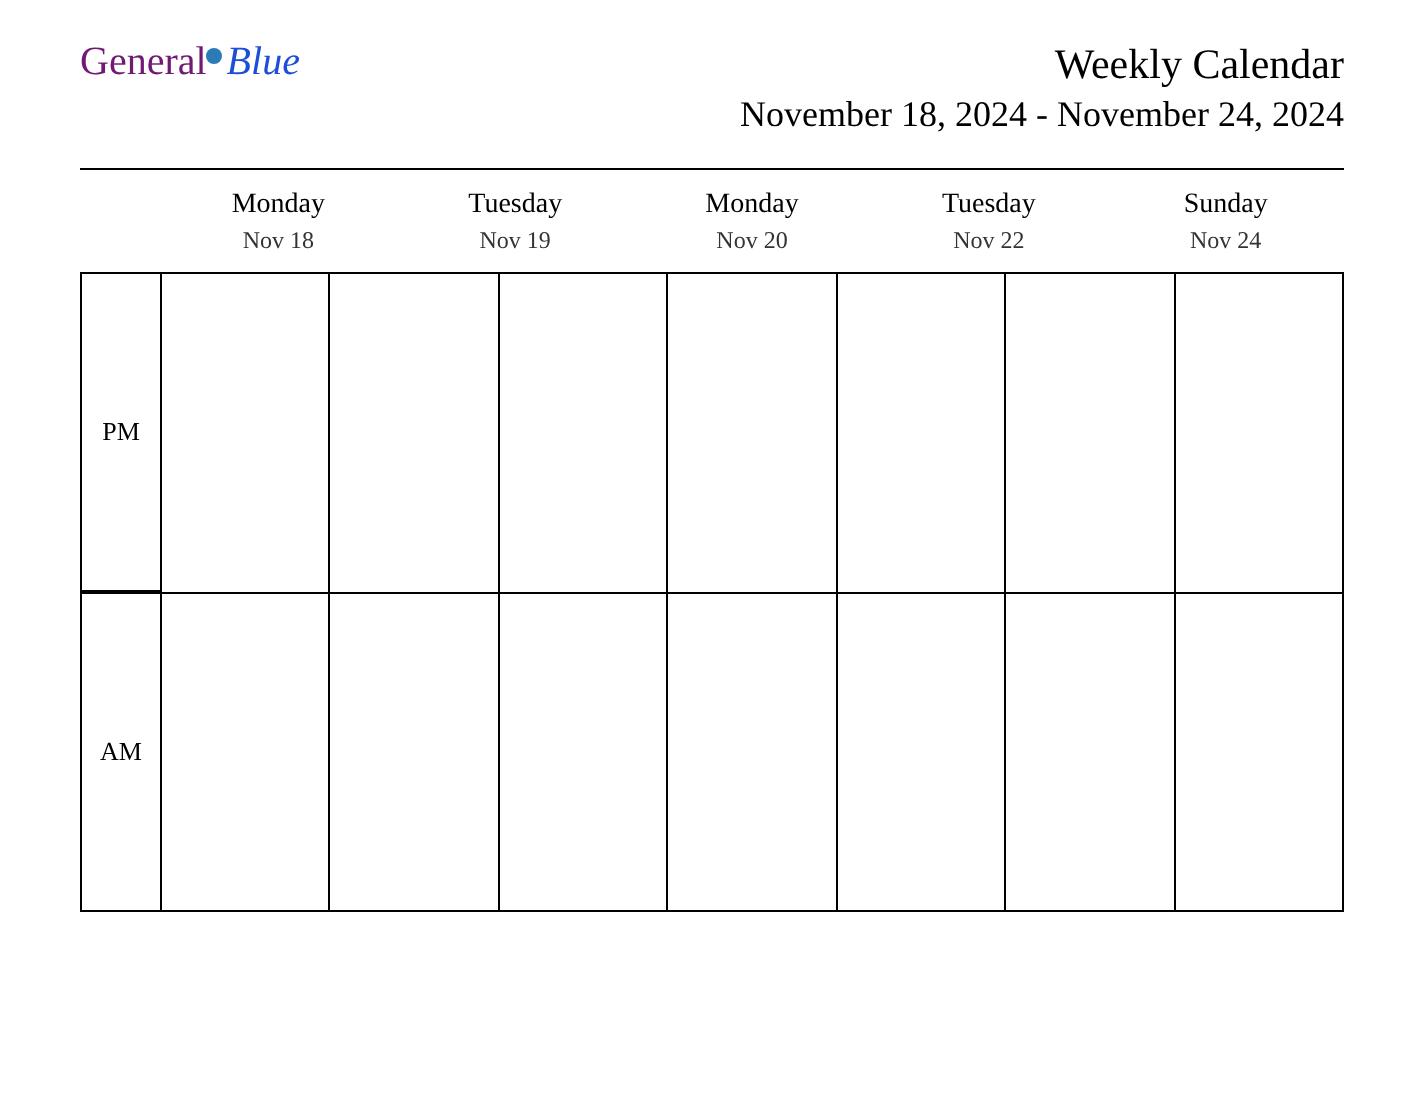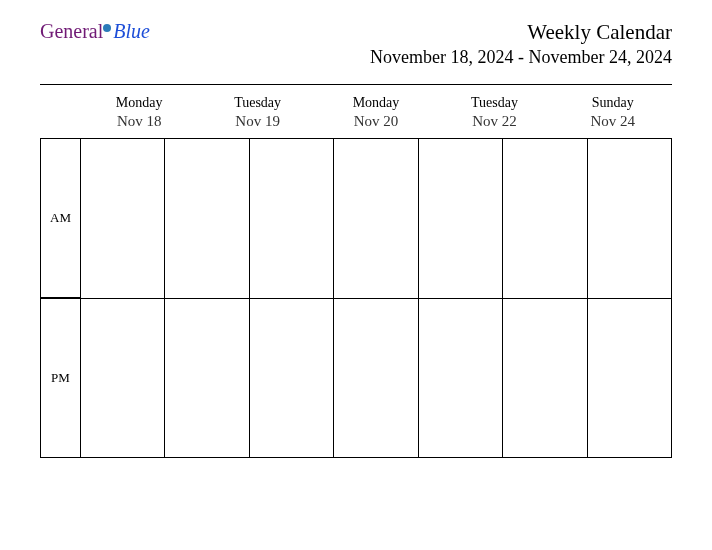--- a/index.html
+++ b/index.html
@@ -12,21 +12,21 @@
     .logo-dot { width: 8px; height: 8px; border-radius: 50%; background: #2b7bb9; margin-left: -2px; margin-top: -8px; }
     .title-block { text-align: right; }
     .title { font-size: 21px; font-weight: normal; margin-bottom: 2px; }
     .date-range { font-size: 18px; font-weight: normal; }
     .divider { border: none; border-top: 1px solid #000; margin-bottom: 6px; }
     .calendar { width: 100%; }
     .head-row { display: flex; }
     .period-col { width: 40px; flex-shrink: 0; }
     .day-head { flex: 1; text-align: center; padding: 4px 0 8px; }
     .day-name { font-size: 14px; font-weight: normal; }
-    .day-date { font-size: 15px; color: #333; margin-top: 2px; }
+    .day-date { font-size: 12px; color: #333; margin-top: 2px; }
     .grid-row { display: flex; height: 160px; }
     .period-label { width: 40px; flex-shrink: 0; display: flex; align-items: center; justify-content: center; font-size: 13px; border-top: 1px solid #000; border-left: 1px solid #000; border-bottom: 1px solid #000; }
     .grid-row:last-child .period-label { border-bottom: 1px solid #000; }
     .day-cell { flex: 1; border-top: 1px solid #000; border-left: 1px solid #000; }
     .day-cell:last-child { border-right: 1px solid #000; }
     .grid-row:last-child .day-cell { border-bottom: 1px solid #000; }
     .grid-row:last-child .period-label { border-bottom: 1px solid #000; }
   </style>
 </head>
 <body>
@@ -62,31 +62,31 @@
       <div class="day-head">
         <div class="day-name">Tuesday</div>
         <div class="day-date">Nov 22</div>
       </div>
       <div class="day-head">
         <div class="day-name">Sunday</div>
         <div class="day-date">Nov 24</div>
       </div>
     </div>
     <div class="grid-row">
-      <div class="period-label">AM</div>
+      <div class="period-label">PM</div>
       <div class="day-cell"></div>
       <div class="day-cell"></div>
       <div class="day-cell"></div>
       <div class="day-cell"></div>
       <div class="day-cell"></div>
       <div class="day-cell"></div>
       <div class="day-cell"></div>
     </div>
     <div class="grid-row">
-      <div class="period-label">PM</div>
+      <div class="period-label">AM</div>
       <div class="day-cell"></div>
       <div class="day-cell"></div>
       <div class="day-cell"></div>
       <div class="day-cell"></div>
       <div class="day-cell"></div>
       <div class="day-cell"></div>
       <div class="day-cell"></div>
     </div>
   </div>
 </div>

